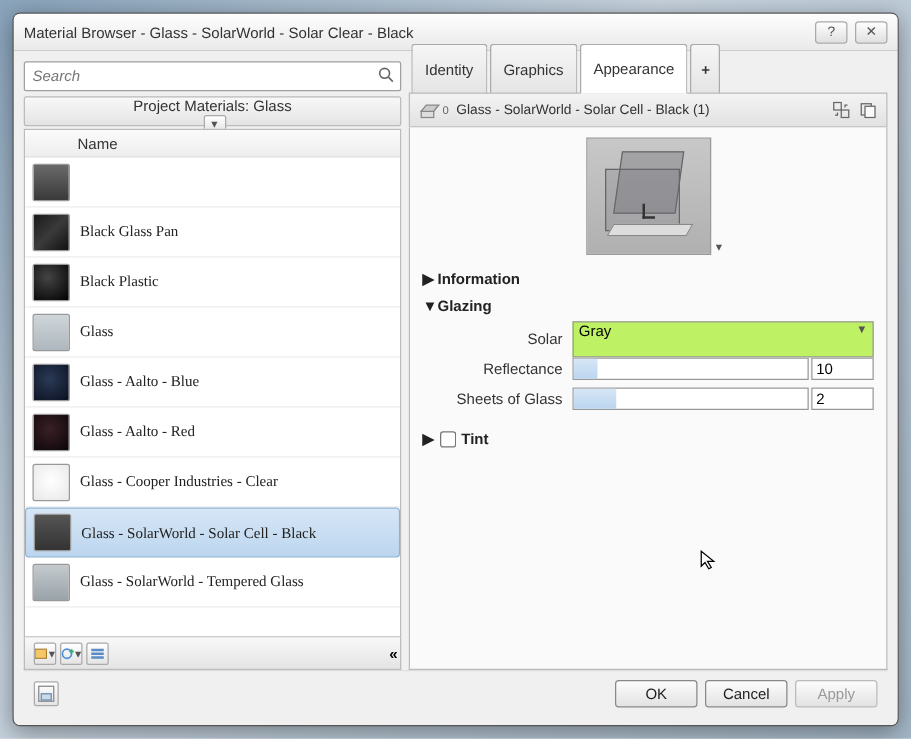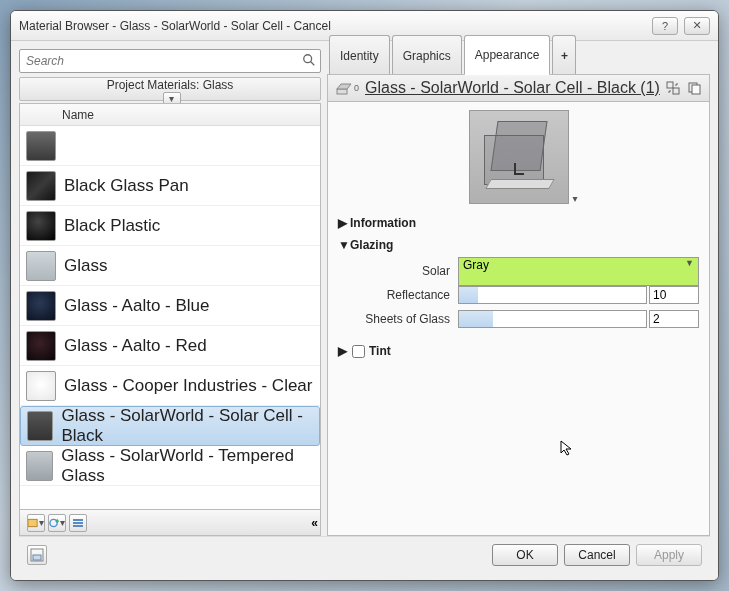--- a/index.html
+++ b/index.html
@@ -17,29 +17,29 @@
   .filterbar { height: 24px; background: linear-gradient(#f8f8f8,#e4e4e4); border: 1px solid #bbb; border-radius: 2px; display: flex; align-items: center; padding: 0 4px; margin-bottom: 2px; flex-direction: column; }
   .filterbar .label { color: #333; }
   .filterbar .spacer { flex: 1; }
   .mini-btn { width: 18px; height: 18px; border: 1px solid #aaa; border-radius: 2px; background: linear-gradient(#fff,#e4e4e4); margin-left: 3px; display: flex; align-items: center; justify-content: center; font-size: 10px; color: #555; cursor:pointer; }
   .list-wrap { flex: 1; border: 1px solid #bbb; background: #fff; overflow: hidden; display: flex; flex-direction: column; }
   .list-header { height: 22px; border-bottom: 1px solid #ddd; display: flex; align-items: center; padding-left: 42px; background: linear-gradient(#fafafa,#eee); font-size: 12px; color: #333; }
   .list-body { flex: 1; overflow-y: auto; }
   .mat-row { height: 40px; display: flex; align-items: center; padding: 0 6px; border-bottom: 1px solid #eee; cursor: pointer; }
   .mat-row.selected { background: linear-gradient(#d6e6f6,#bcd6ef); border: 1px solid #8ab3d8; border-radius: 3px; }
   .swatch { width: 30px; height: 30px; border: 1px solid #999; margin-right: 8px; background: #555; border-radius: 2px; background-size: cover; }
-  .mat-name { font-size: 17px; color: #222; }
+  .mat-name { font-size: 12px; color: #222; font-family: Liberation Serif, serif; }
   .bottom-toolbar { height: 26px; background: linear-gradient(#f8f8f8,#e4e4e4); border: 1px solid #bbb; border-top: none; display: flex; align-items: center; padding: 0 4px; }
   .tabbar { height: 26px; display: flex; align-items: flex-end; gap: 0; padding-left: 2px; }
   .tab { height: 40px; padding: 0 10px; border: 1px solid #aaa; border-bottom: none; border-radius: 3px 3px 0 0; background: linear-gradient(#f6f6f6,#e4e4e4); display: flex; align-items: center; margin-right: 2px; cursor: pointer; color: #333; }
   .tab.active { background: #fff; border-bottom: 1px solid #fff; position: relative; z-index: 2; }
   .tab.add { width: 24px; padding: 0; justify-content: center; font-weight: bold; }
   .asset-header { height: 28px; background: linear-gradient(#f3f3f3,#e2e2e2); border: 1px solid #bbb; display: flex; align-items: center; padding: 0 6px; margin-top: -1px; }
   .asset-header .icon { width: 20px; height: 20px; display: inline-flex; align-items:center; justify-content:center; }
-  .asset-name { flex: 1; padding-left: 6px; font-size: 16px; color: #333; text-decoration: underline; }
+  .asset-name { flex: 1; padding-left: 6px; font-size: 11px; color: #333; }
   .props-area { flex: 1; border: 1px solid #bbb; border-top: none; background: #fafafa; padding: 8px 10px; overflow-y: auto; }
   .preview-wrap { display: flex; justify-content: center; margin-bottom: 8px; position: relative; }
   .preview { width: 100px; height: 94px; border: 1px solid #999; background: linear-gradient(#c8c8c8,#b0b0b0); position: relative; }
   .glassbox { position:absolute; left:14px; top:10px; width:70px; height:70px; }
   .g-back { position:absolute; left:10px; top:0; width:50px; height:50px; background:rgba(100,100,110,0.35); border:1px solid #666; transform:skewX(-8deg); }
   .g-front { position:absolute; left:0; top:14px; width:60px; height:50px; background:rgba(110,110,120,0.25); border:1px solid #666; }
   .g-floor { position:absolute; left:4px; top:58px; width:64px; height:10px; background:#ddd; border:1px solid #888; transform:skewX(-30deg); }
   .chair { position:absolute; left:30px; top:42px; width:10px; height:12px; border-left:2px solid #333; border-bottom:2px solid #333; }
   .preview-dd { position:absolute; left:50%; margin-left:54px; bottom:0; font-size:10px; color:#555; }
   .section-head { display: flex; align-items: center; height: 22px; font-weight: bold; color: #222; cursor: pointer; }
@@ -70,21 +70,21 @@
   .sw-solar { background: linear-gradient(#555,#333); }
   .sw-tempered { background: linear-gradient(#c4cace,#9aa3a9); }
   .sw-top { background: linear-gradient(#6a6a6a,#3a3a3a); }
 </style>
 </head>
 <body>
 
 <div class="window">
 
   <div class="titlebar">
-    <span class="titlebar-title">Material Browser - Glass - SolarWorld - Solar Cell - Cancel</span>
+    <span class="titlebar-title">Material Browser - Glass - SolarWorld - Solar Clear - Black</span>
     <div class="titlebar-btn">?</div>
     <div class="titlebar-btn">✕</div>
   </div>
 
   <div class="content">
     <div class="main-row">
 
       <div class="left-panel">
         <div class="searchbox">
           <input placeholder="Search" style="">

